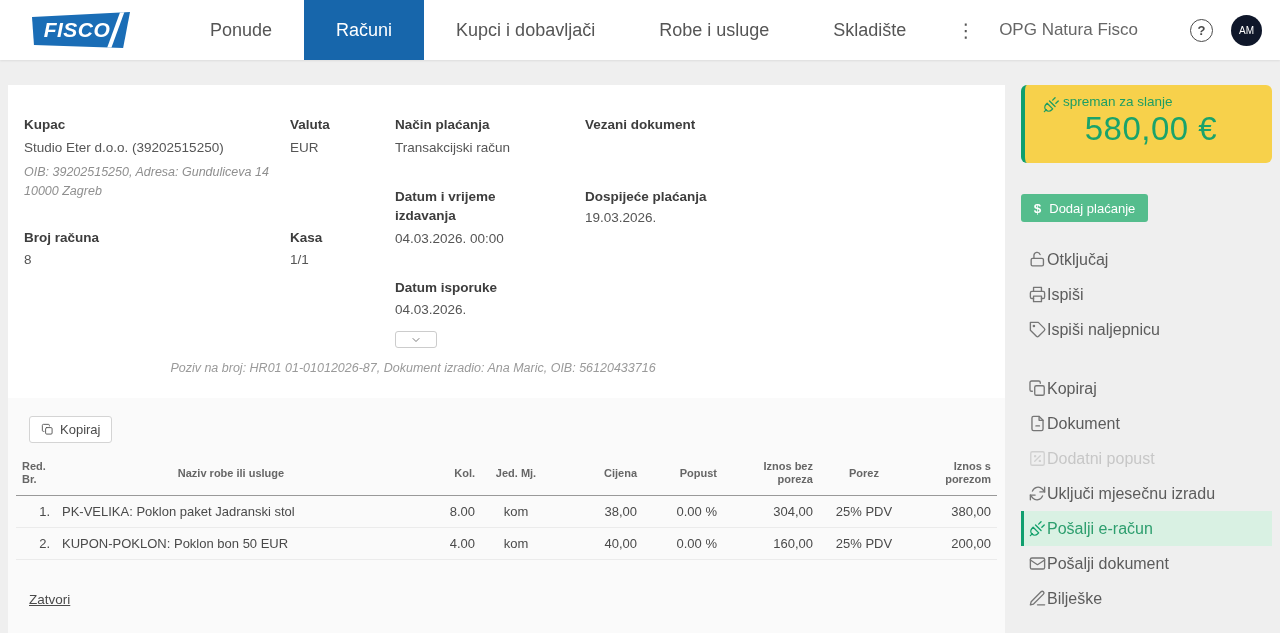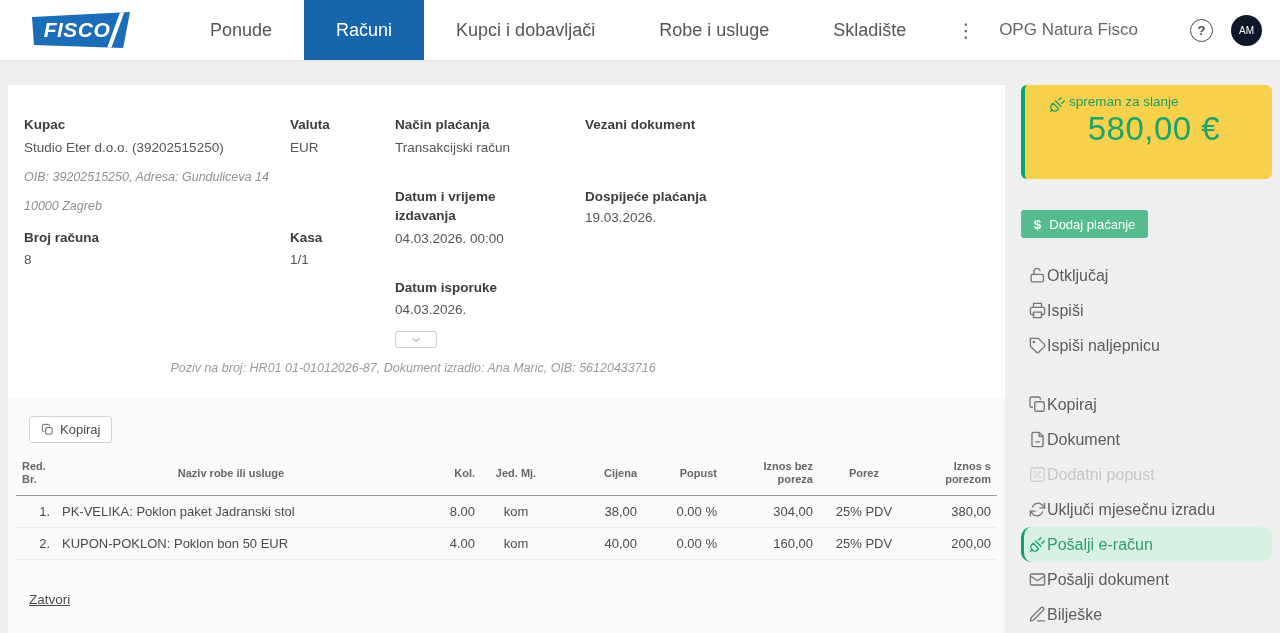--- a/index.html
+++ b/index.html
@@ -49,21 +49,21 @@
     font-size:10px; font-weight:normal; margin-right:8px; cursor:pointer;
   }
 
   
   .panel {
     position:absolute; left:8px; top:85px; width:997px; height:313px; background:#fff;
   }
   .fld { position:absolute; }
   .fld-label { font-weight:bold; font-size:13.5px; color:#3d3d3d; line-height:19px; }
   .fld-value { font-size:13.5px; color:#555; }
-  .fld-note { font-style:italic; font-size:12.5px; color:#8f8f8f; line-height:29px; }
+  .fld-note { font-style:italic; font-size:12.5px; color:#8f8f8f; line-height:19px; }
   .chev-btn {
     position:absolute; left:387px; top:246px; width:42px; height:17px;
     background:#fff; border:1px solid #ccc; border-radius:3px;
     display:flex; align-items:center; justify-content:center; cursor:pointer;
   }
   .footnote {
     position:absolute; left:0; top:276px; width:810px; text-align:center;
     font-style:italic; font-size:12.5px; color:#9a9a9a;
   }
 
@@ -91,43 +91,43 @@
   .al { text-align:left; } .ar { text-align:right; } .ac { text-align:center; }
   .total-row td { font-weight:bold; border-bottom:none; padding-top:10px; }
   .close-link {
     position:absolute; left:21px; top:194px; font-size:13.5px; color:#4a4a4a;
     text-decoration:underline; cursor:pointer;
   }
 
   
   .sidebar { position:absolute; left:1021px; top:85px; width:251px; }
   .status-card {
-    height:94px; background:#f7d14b; border-left:4px solid #0f9f6e; border-radius:6px;
-    padding:9px 12px 6px 23px;
+    height:78px; background:#f7d14b; border-left:4px solid #0f9f6e; border-radius:6px;
+    padding:9px 12px 6px 17px;
   }
   .status-row { display:flex; align-items:center; gap:7px; color:#1d9e63; font-size:13.5px; }
   .status-amount { font-size:33px; color:#1aa36b; text-align:center; margin-top:1px; letter-spacing:0.5px; }
   .pay-btn {
     margin-top:31px; margin-left:0; height:28px; width:127px; background:#55bd8d; border:none;
     border-radius:3px; color:#fff; font-size:13px; display:inline-flex; align-items:center;
     justify-content:center; gap:8px; cursor:pointer; font-family:inherit;
   }
   .dollar-glyph { font-size:13.5px; font-weight:bold; }
   .actions { margin-top:20px; }
   .act {
     height:35px; display:flex; align-items:center; padding-left:7px;
     font-size:16px; color:#5c5c5c; cursor:pointer;
   }
   .act .act-icon { width:19px; height:19px; display:flex; align-items:center; justify-content:center; color:#767676; }
   .act-icon svg { width:19px; height:19px; }
   .act.gap-after { margin-bottom:24px; }
   .act.disabled { color:#c7c7c7; cursor:default; }
   .act.disabled .act-icon { color:#d0d0d0; }
   .act.highlight {
-    background:#d9f1e3; border-left:3px solid #0f9f6e; padding-left:4px; color:#2d9e6e;border-radius:10px;
+    background:#d9f1e3; border-left:3px solid #0f9f6e; padding-left:4px; color:#2d9e6e;
   }
   .act.highlight .act-icon { color:#12a06b; }
   svg.ic { fill:none; stroke:currentColor; stroke-width:1.7; stroke-linecap:round; stroke-linejoin:round; }
 </style>
 </head>
 <body>
 
 <div class="topbar">
   <div class="logo">
     <span class="logo-text">FISCO</span>

